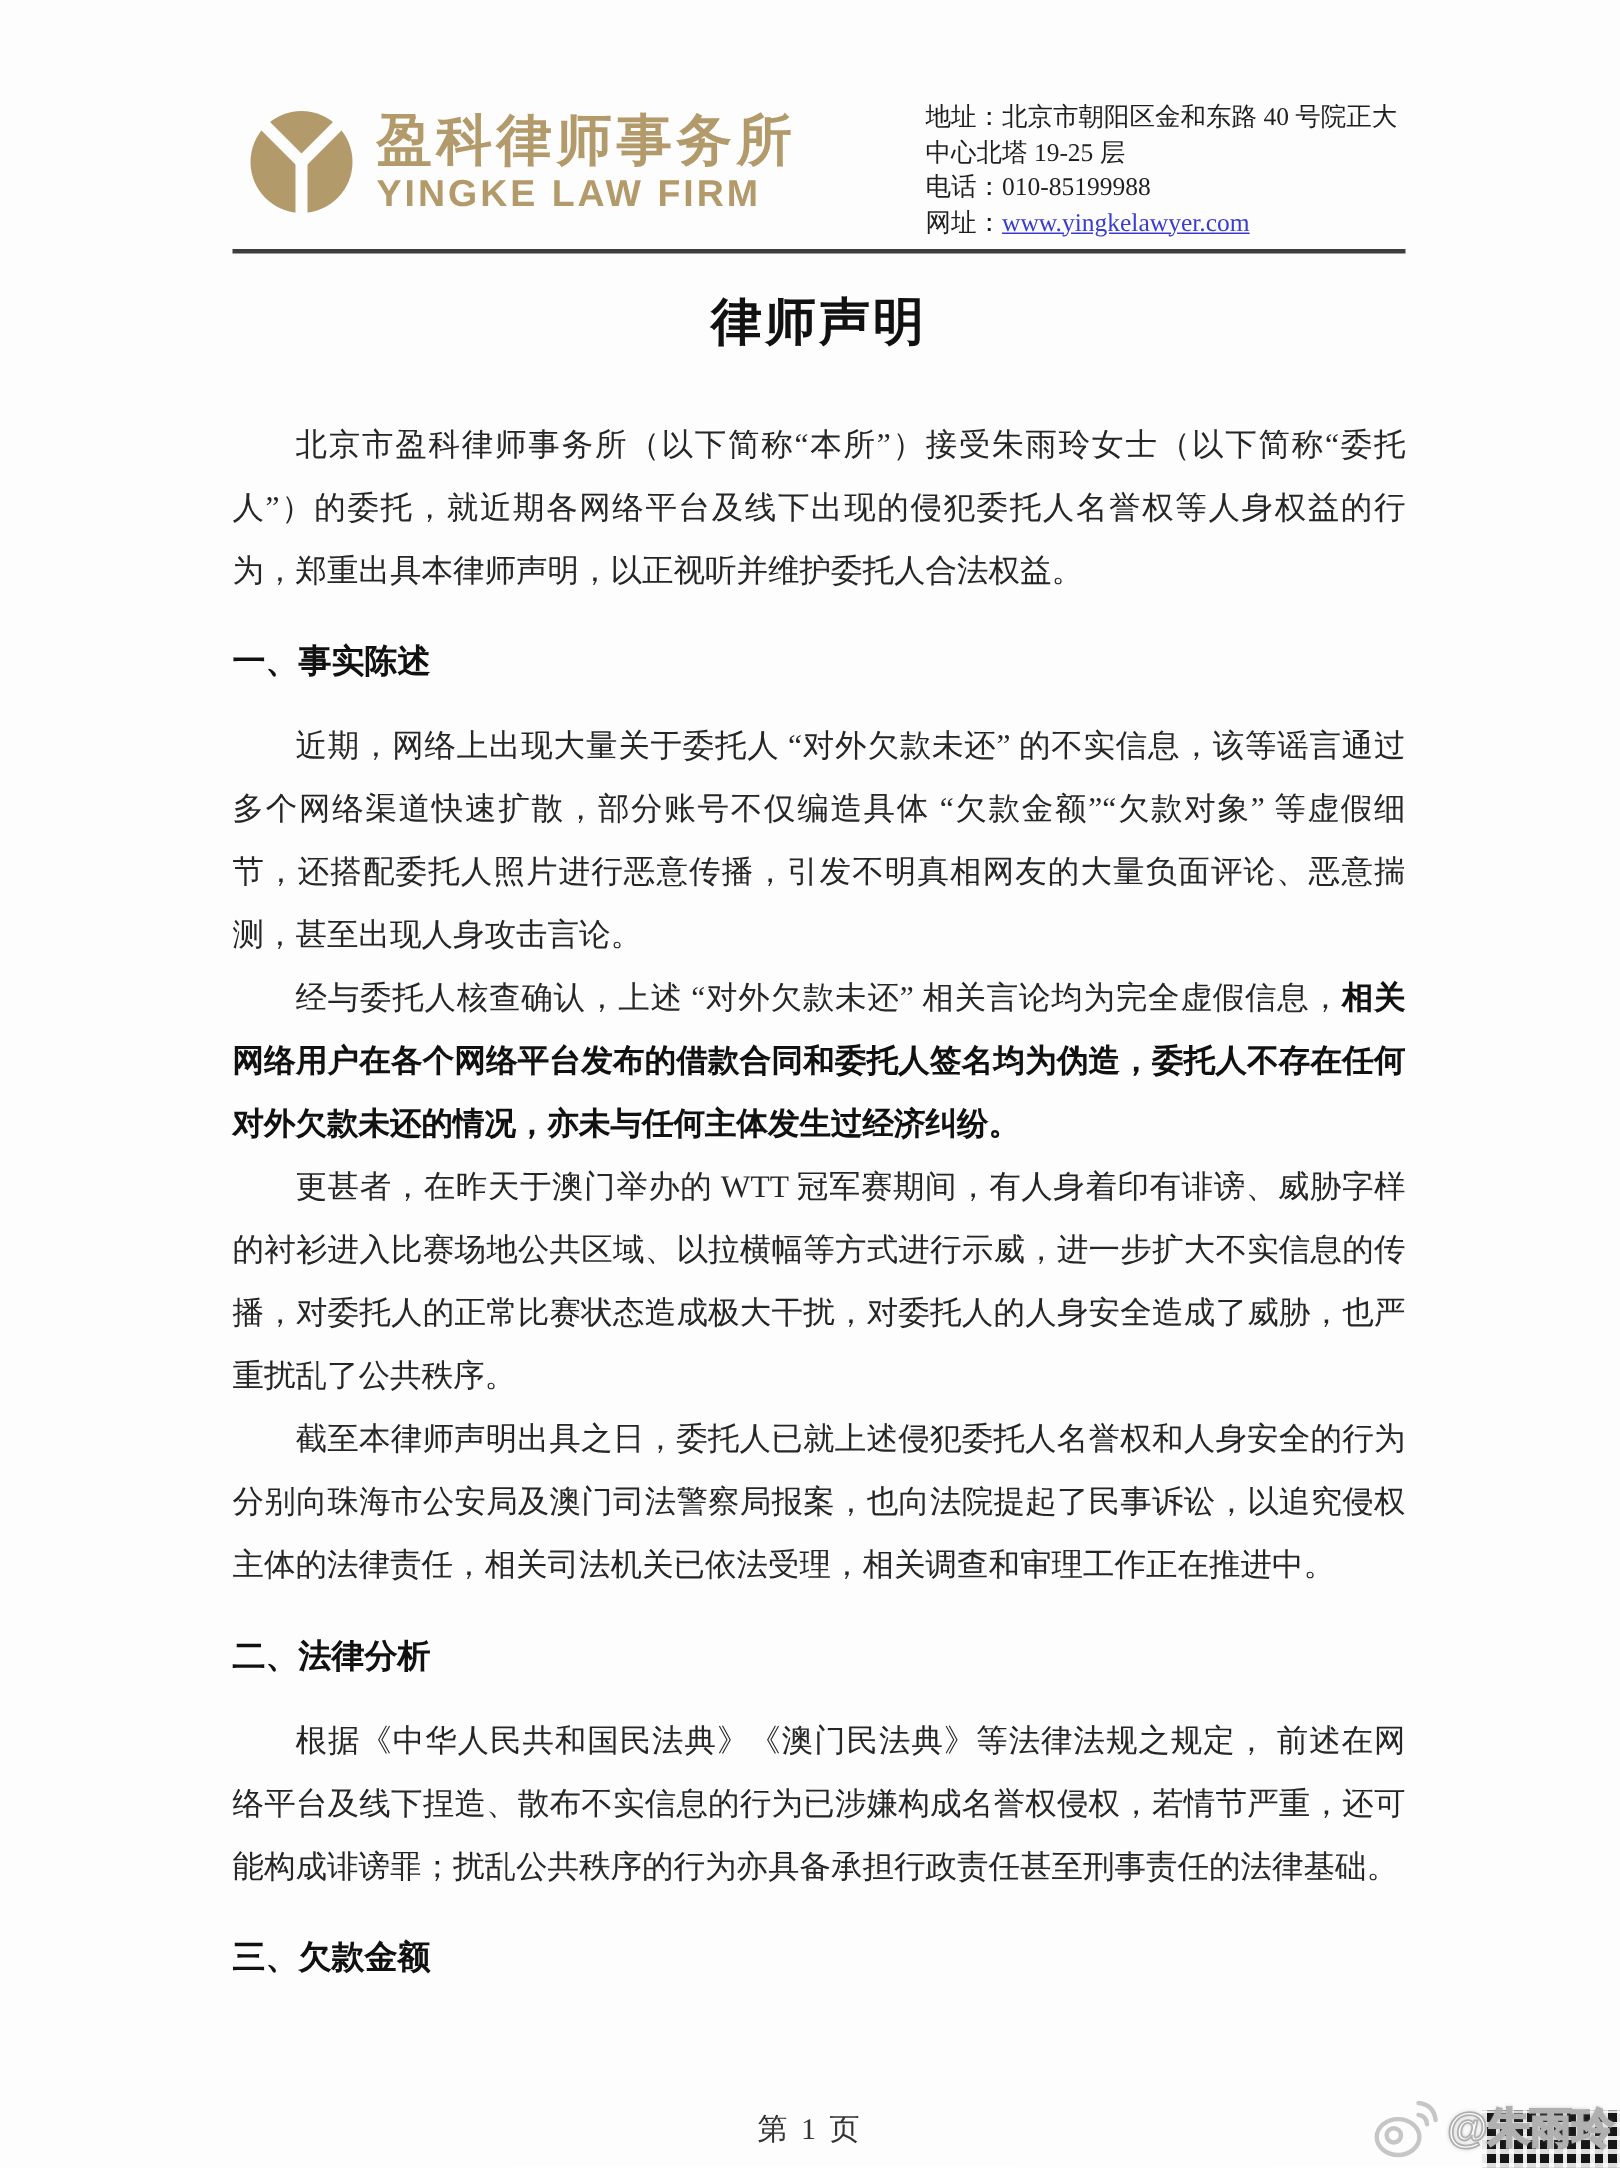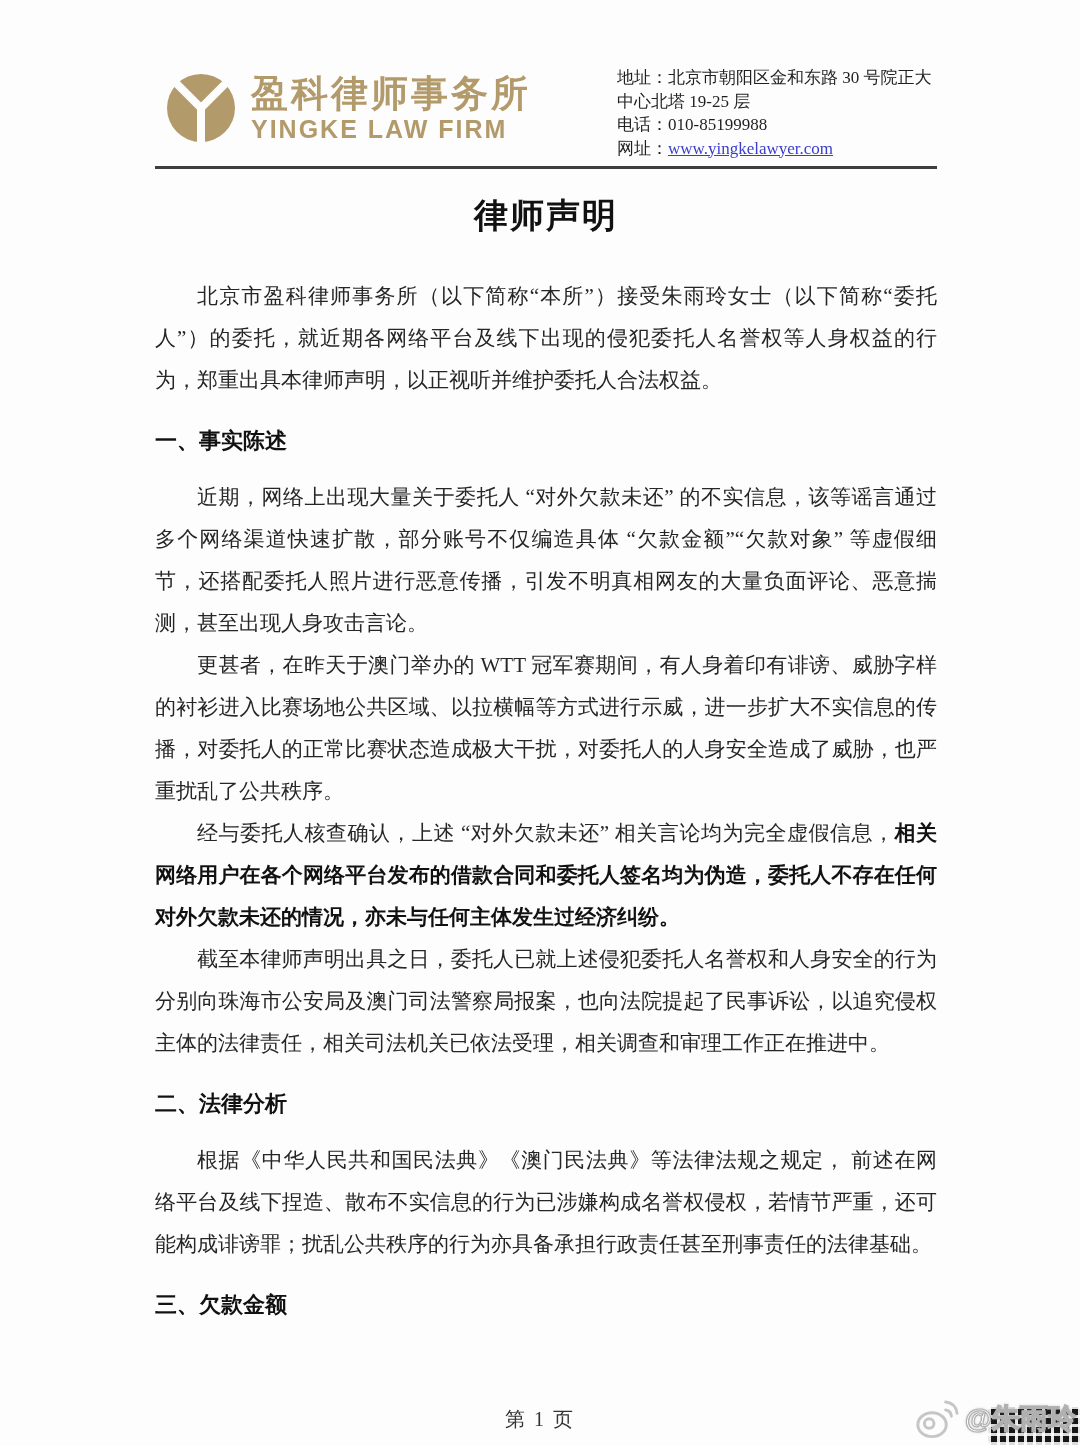--- a/index.html
+++ b/index.html
@@ -150,35 +150,35 @@
           <line x1="36" y1="36" x2="9" y2="9"></line>
           <line x1="36" y1="36" x2="63" y2="9"></line>
         </g>
       </svg>
       <div class="logo-text">
         <span class="logo-cn">盈科律师事务所</span>
         <span class="logo-en">YINGKE LAW FIRM</span>
       </div>
     </div>
     <div class="contact">
-      <span class="row">地址：北京市朝阳区金和东路 30 号院正大中心北塔 19-25 层</span>
+      <span class="row">地址：北京市朝阳区金和东路 40 号院正大中心北塔 19-25 层</span>
       <span class="row">电话：010-85199988</span>
       <span class="row"><span>网址：</span><a>www.yingkelawyer.com</a></span>
     </div>
   </div>
 
   <div class="doc">
     <h1 class="doc-title">律师声明</h1>
 
     <p class="para intro">北京市盈科律师事务所（以下简称“本所”）接受朱雨玲女士（以下简称“委托人”）的委托，就近期各网络平台及线下出现的侵犯委托人名誉权等人身权益的行为，郑重出具本律师声明，以正视听并维护委托人合法权益。</p>
 
     <h3 class="sec-heading">一、事实陈述</h3>
     <p class="para">近期，网络上出现大量关于委托人 “对外欠款未还” 的不实信息，该等谣言通过多个网络渠道快速扩散，部分账号不仅编造具体 “欠款金额”“欠款对象” 等虚假细节，还搭配委托人照片进行恶意传播，引发不明真相网友的大量负面评论、恶意揣测，甚至出现人身攻击言论。</p>
+    <p class="para"><span>经与委托人核查确认，上述 “对外欠款未还” 相关言论均为完全虚假信息，</span><strong class="emph">相关网络用户在各个网络平台发布的借款合同和委托人签名均为伪造，委托人不存在任何对外欠款未还的情况，亦未与任何主体发生过经济纠纷。</strong></p>
     <p class="para">更甚者，在昨天于澳门举办的 WTT 冠军赛期间，有人身着印有诽谤、威胁字样的衬衫进入比赛场地公共区域、以拉横幅等方式进行示威，进一步扩大不实信息的传播，对委托人的正常比赛状态造成极大干扰，对委托人的人身安全造成了威胁，也严重扰乱了公共秩序。</p>
-    <p class="para"><span>经与委托人核查确认，上述 “对外欠款未还” 相关言论均为完全虚假信息，</span><strong class="emph">相关网络用户在各个网络平台发布的借款合同和委托人签名均为伪造，委托人不存在任何对外欠款未还的情况，亦未与任何主体发生过经济纠纷。</strong></p>
     <p class="para">截至本律师声明出具之日，委托人已就上述侵犯委托人名誉权和人身安全的行为分别向珠海市公安局及澳门司法警察局报案，也向法院提起了民事诉讼，以追究侵权主体的法律责任，相关司法机关已依法受理，相关调查和审理工作正在推进中。</p>
 
     <h3 class="sec-heading">二、法律分析</h3>
     <p class="para">根据《中华人民共和国民法典》《澳门民法典》等法律法规之规定， 前述在网络平台及线下捏造、散布不实信息的行为已涉嫌构成名誉权侵权，若情节严重，还可能构成诽谤罪；扰乱公共秩序的行为亦具备承担行政责任甚至刑事责任的法律基础。</p>
 
     <h3 class="sec-heading">三、欠款金额</h3>
   </div>
 
   <div class="page-num">第 1 页</div>
 

